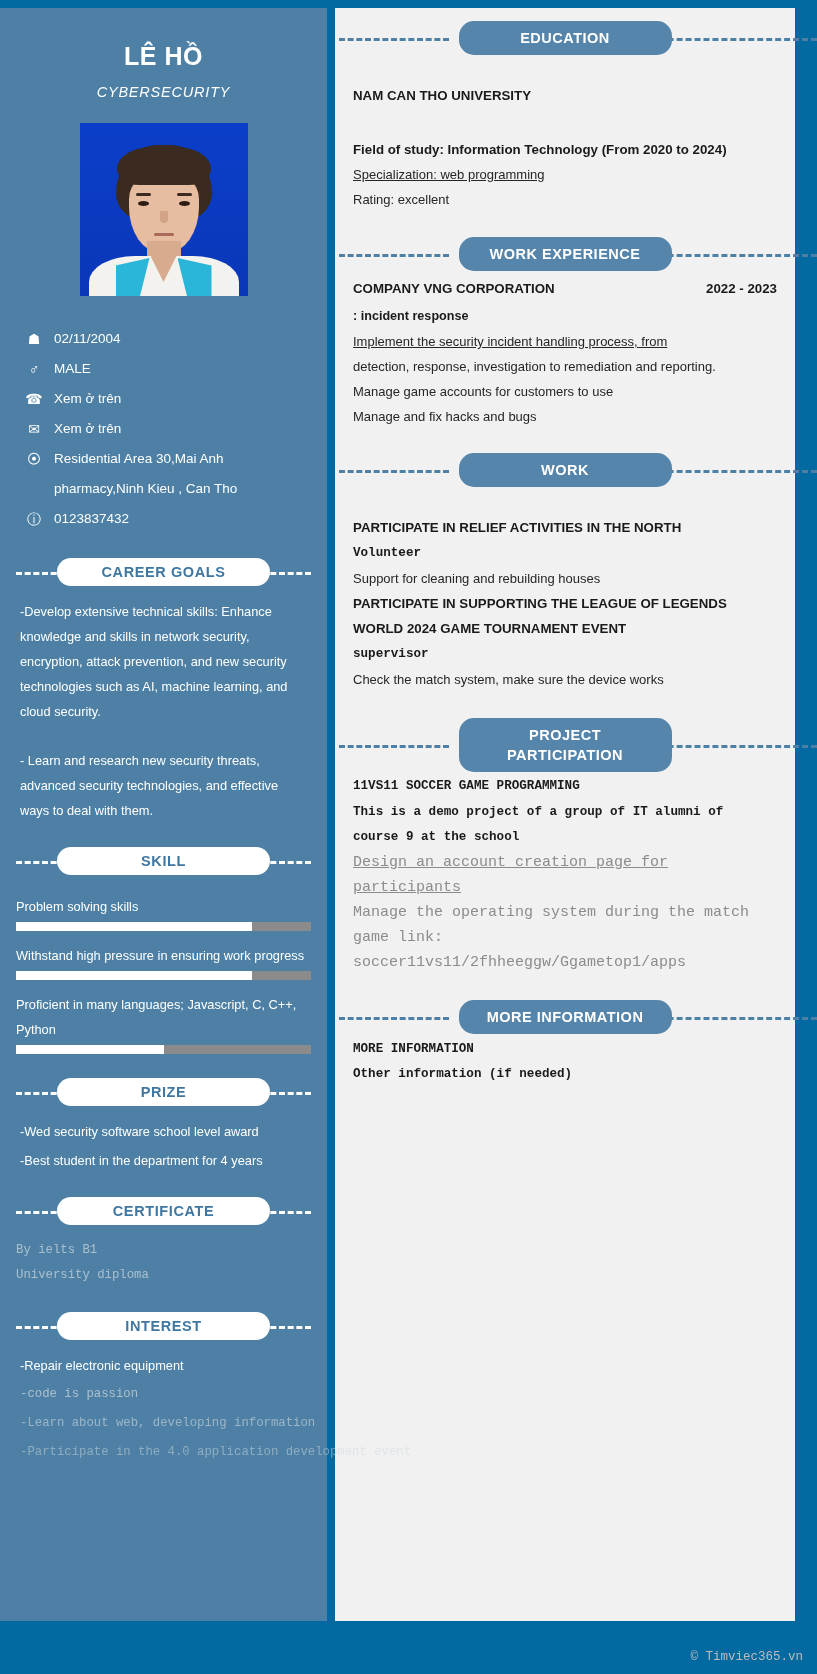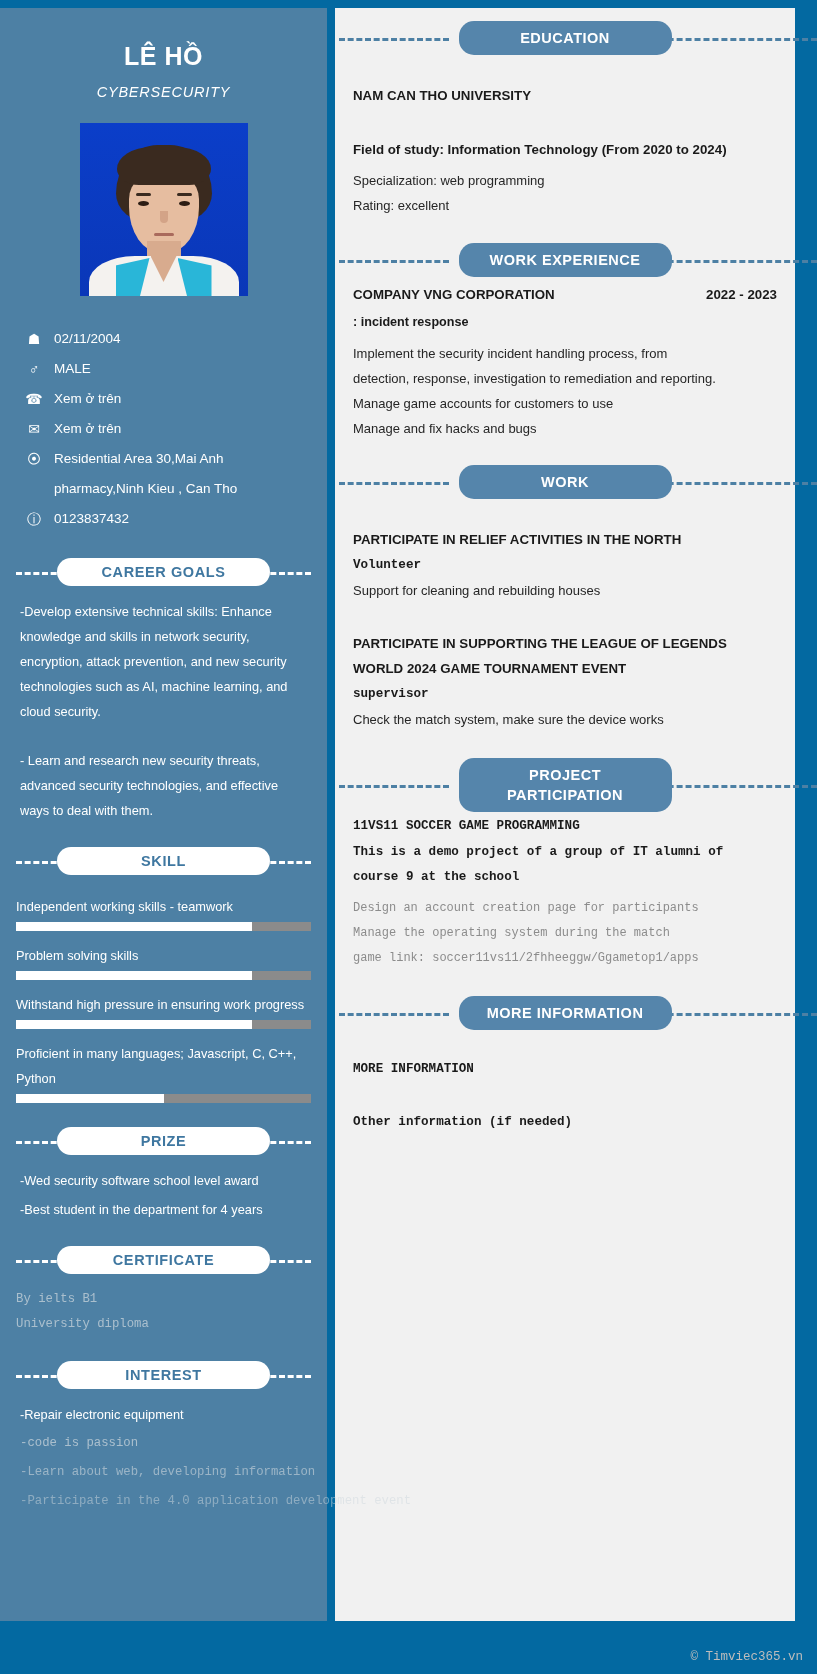--- a/index.html
+++ b/index.html
@@ -195,25 +195,25 @@
   .row-head .t { color: #1a1a1a; font-size: 13.3px; font-weight: bold; }
   .row-head .d { color: #1a1a1a; font-size: 13.3px; font-weight: bold; }
   .p-norm { color: #262626; font-size: 13px; line-height: 25px; }
   .p-sub-bold { color: #1a1a1a; font-size: 12.6px; font-weight: bold; line-height: 25px; margin-top: 8px; }
   .mono-bold {
     font-family: "Liberation Mono", monospace;
     color: #1a1a1a; font-size: 12.6px; font-weight: bold; line-height: 25px;
   }
   .mono-body {
     font-family: "Liberation Mono", monospace;
-    color: #8c8c8c; font-size: 12px; line-height: 25px;
+    color: #8c8c8c; font-size: 15px; line-height: 25px;
   }
   .mt10 { margin-top: 1px; }
-  .mt16 { margin-top: 28px; }
-  .mt6 { margin-top: 6px; }
+  .mt16 { margin-top: 0; }
+  .mt6 { margin-top: 0; text-decoration: underline; }
 
   .footer {
     position: absolute;
     right: 14px; bottom: 10px;
     font-family: "Liberation Mono", monospace;
     color: #bdbdbd; font-size: 12.5px;
     z-index: 5;
   }
 </style>
 </head>
@@ -286,26 +286,20 @@
       <p>- Learn and research new security threats, advanced security technologies, and effective ways to deal with them.</p>
     </div>
 
     <div class="side-head">
       <span class="dash-l"></span>
       <span class="dash-r"></span>
       <span class="pill">SKILL</span>
     </div>
     <div>
       <div class="skill-item">
-        <div class="skill-label">Independent working skills - teamwork</div>
-        <div class="skill-bar">
-          <div class="skill-fill" id="sf1" style="width: 80%;"></div>
-        </div>
-      </div>
-      <div class="skill-item">
         <div class="skill-label">Problem solving skills</div>
         <div class="skill-bar">
           <div class="skill-fill" id="sf2" style="width: 80%;"></div>
         </div>
       </div>
       <div class="skill-item">
         <div class="skill-label">Withstand high pressure in ensuring work progress</div>
         <div class="skill-bar">
           <div class="skill-fill" id="sf3" style="width: 80%;"></div>
         </div>

